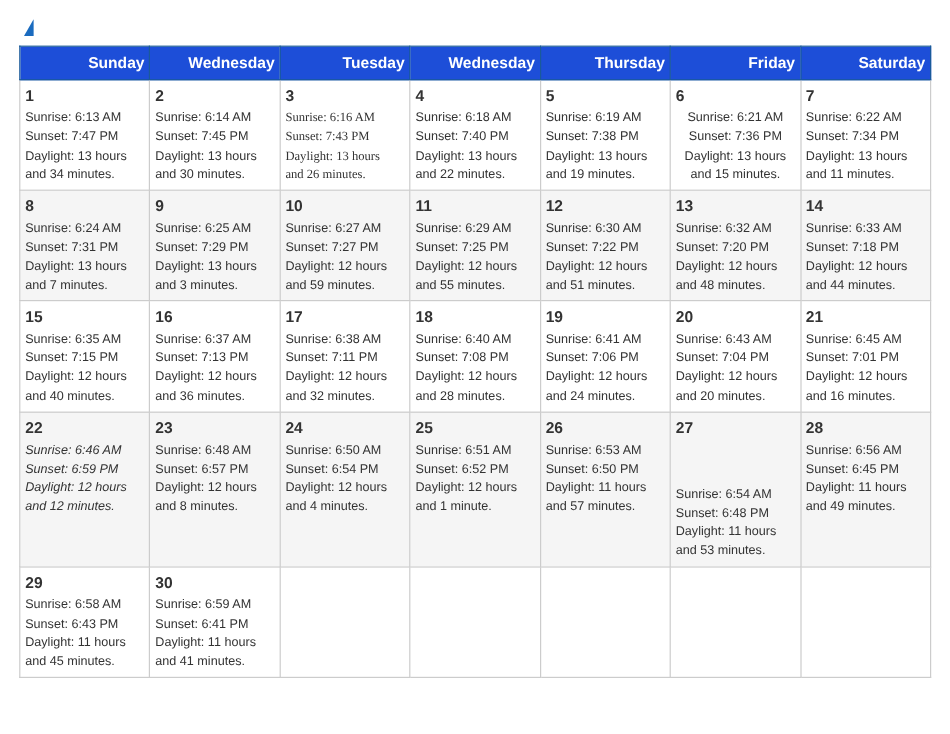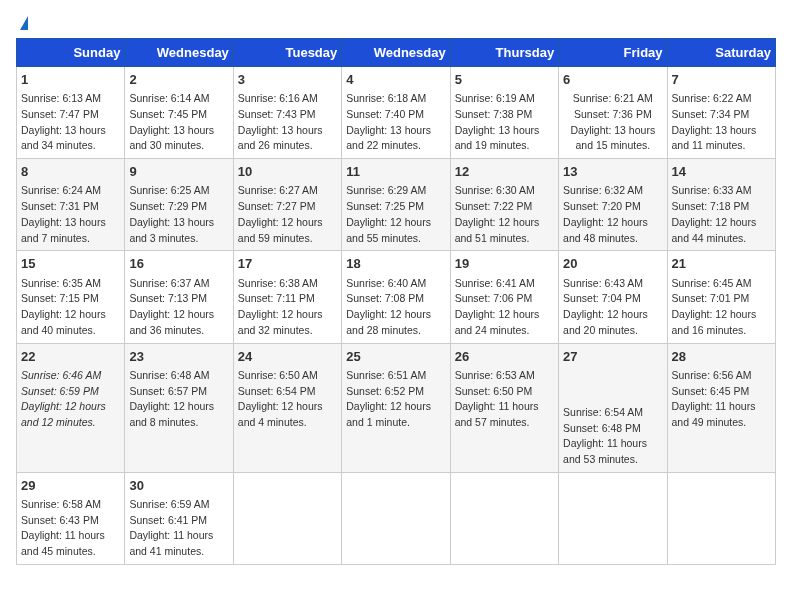--- a/index.html
+++ b/index.html
@@ -141,21 +141,21 @@
         </td>
         <td>
           <span class="day-num">2</span>
           <div class="day-info" style="white-space: pre-line;">Sunrise: 6:14 AM
 Sunset: 7:45 PM
 Daylight: 13 hours
 and 30 minutes.</div>
         </td>
         <td>
           <span class="day-num">3</span>
-          <div class="day-info" style="white-space: pre-line;">Sunrise: 6:16 AM
+          <div class="day-info" style="white-space: pre-line; font-family: Liberation Serif, serif;">Sunrise: 6:16 AM
 Sunset: 7:43 PM
 Daylight: 13 hours
 and 26 minutes.</div>
         </td>
         <td>
           <span class="day-num">4</span>
           <div class="day-info" style="white-space: pre-line;">Sunrise: 6:18 AM
 Sunset: 7:40 PM
 Daylight: 13 hours
 and 22 minutes.</div>

